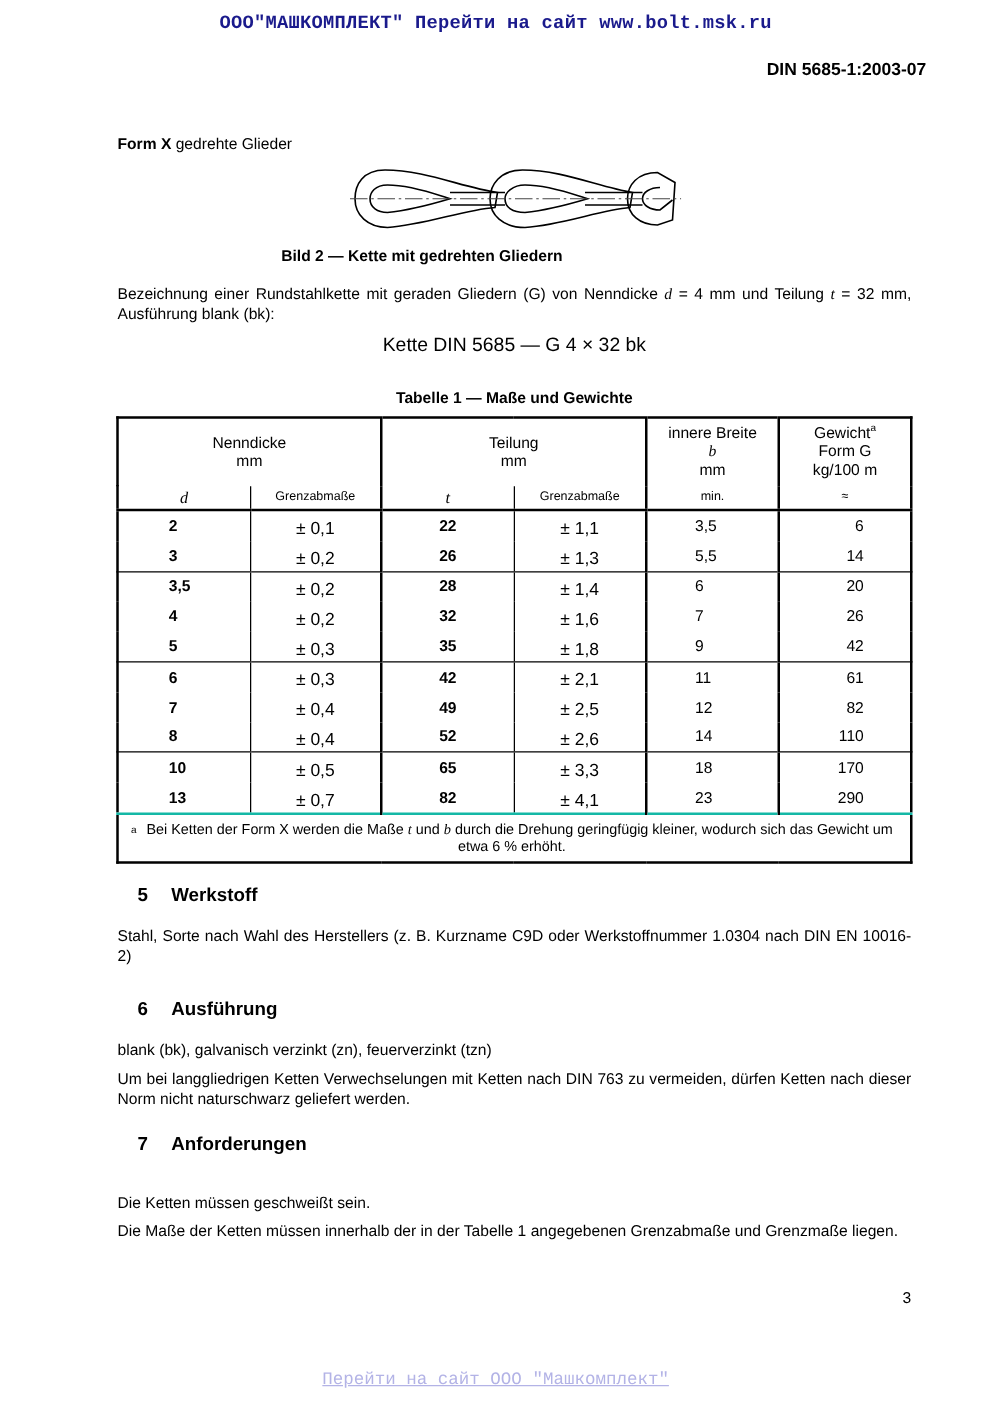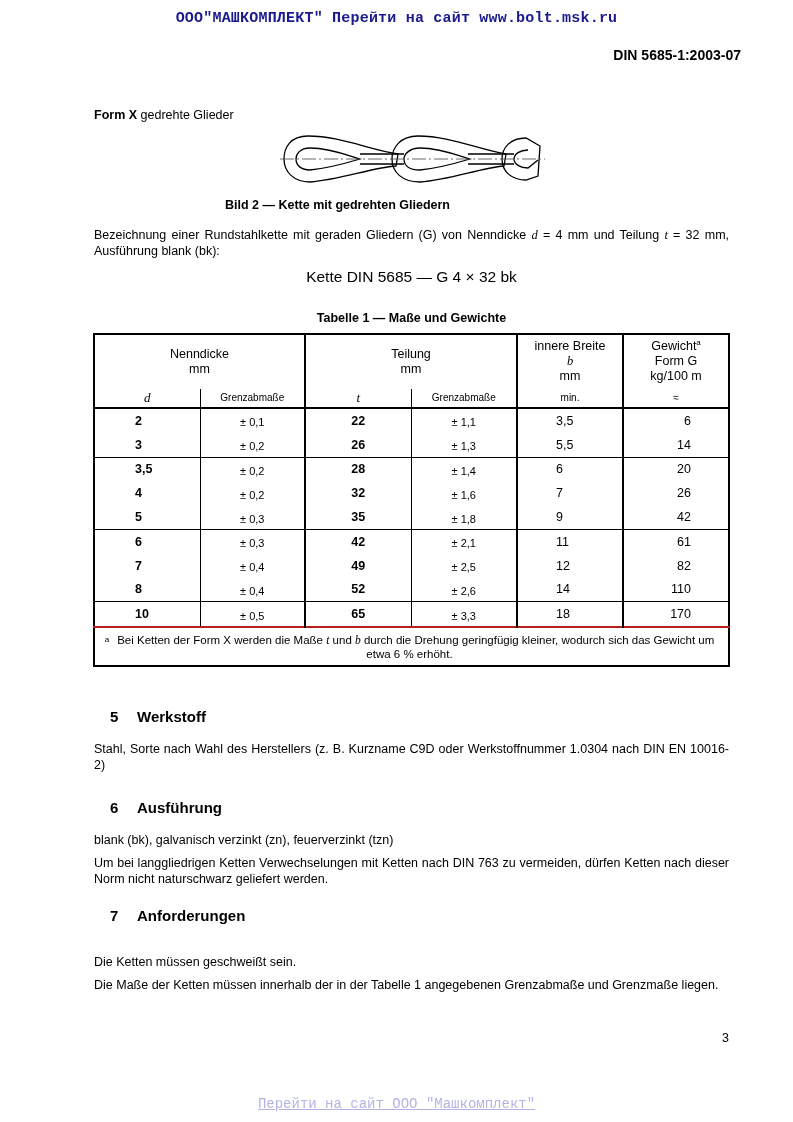--- a/index.html
+++ b/index.html
@@ -21,26 +21,26 @@
     font-size: 12.5px; table-layout: fixed; border: 2px solid #000; }
   table.dims td { padding: 0; vertical-align: middle; text-align: center; }
   .hdr-top td { height: 53px; line-height: 15px; }
   .hdr-sub td { height: 18px; font-size: 10px; border-bottom: 2px solid #000; }
   .hdr-sub td.italic { font-family: "Liberation Serif", serif; font-style: italic; font-size: 13px; }
   .thick-l { border-left: 2px solid #000; }
   .thin-l { border-left: 1px solid #000; }
   .row td { height: 20.8px; }
   .group-end td { border-bottom: 1px solid #000; }
   .bold { font-weight: bold; }
-  .tol { font-size: 11px; padding-top: 3px !important; margin-left: 10px; }
+  .tol { font-size: 14px; padding-top: 3px !important; margin-left: 10px; }
   .lefty { text-align: left !important; padding-left: 40px !important; }
   .val-b { text-align: left !important; padding-left: 38px !important; }
   .val-w { text-align: right !important; padding-right: 37px !important; }
   .sup { font-size: 8px; vertical-align: super; line-height: 0; }
-  .foot td { border-top: 2px solid #b91c1c; text-align: left; font-size: 11.5px; line-height: 14px;
+  .foot td { border-top: 2px solid #14b8a6; text-align: left; font-size: 11.5px; line-height: 14px;
     padding: 5px 12px 4px 8px !important; height: auto; }
   .foot .fn-mark { font-size: 8px; vertical-align: top; margin-right: 8px; }
   .ital-serif { font-family: "Liberation Serif", serif; font-style: italic; }
   .section { left: 94px; font-weight: bold; font-size: 15px; padding-left: 16px; }
   .section .num { display: inline-block; width: 27px; }
   .pagenum { right: 64px; top: 1031px; font-size: 12.5px; }
   .bottom-link { left: 0; width: 793px; top: 1096px; text-align: center;
     font-family: "Liberation Mono", monospace; font-size: 14px; color: #b3b3e6; text-decoration: underline; }
 </style>
 </head>
@@ -169,20 +169,28 @@
         <td class="thick-l val-w">110</td>
       </tr>
     <tr class="row">
         <td class="bold lefty">10</td>
         <td class="thin-l tol">± 0,5</td>
         <td class="thick-l bold">65</td>
         <td class="thin-l tol">± 3,3</td>
         <td class="thick-l val-b">18</td>
         <td class="thick-l val-w">170</td>
       </tr>
+    <tr class="row">
+        <td class="bold lefty">13</td>
+        <td class="thin-l tol">± 0,7</td>
+        <td class="thick-l bold">82</td>
+        <td class="thin-l tol">± 4,1</td>
+        <td class="thick-l val-b">23</td>
+        <td class="thick-l val-w">290</td>
+      </tr>
     <tr class="foot">
       <td colspan="6"><span class="fn-mark">a</span><span>Bei Ketten der Form X werden die Maße </span><span class="ital-serif">t</span><span> und </span><span class="ital-serif">b</span><span> durch die Drehung geringfügig kleiner, wodurch sich das Gewicht um etwa 6 % erhöht.</span></td>
     </tr>
   </tbody>
 </table>
 
 <div class="abs section" style="top:708px;"><span class="num">5</span><span>Werkstoff</span></div>
 <div class="abs para" style="top:742px;">Stahl, Sorte nach Wahl des Herstellers (z. B. Kurzname C9D oder Werkstoffnummer 1.0304 nach DIN EN 10016-2)</div>
 
 <div class="abs section" style="top:799px;"><span class="num">6</span><span>Ausführung</span></div>

